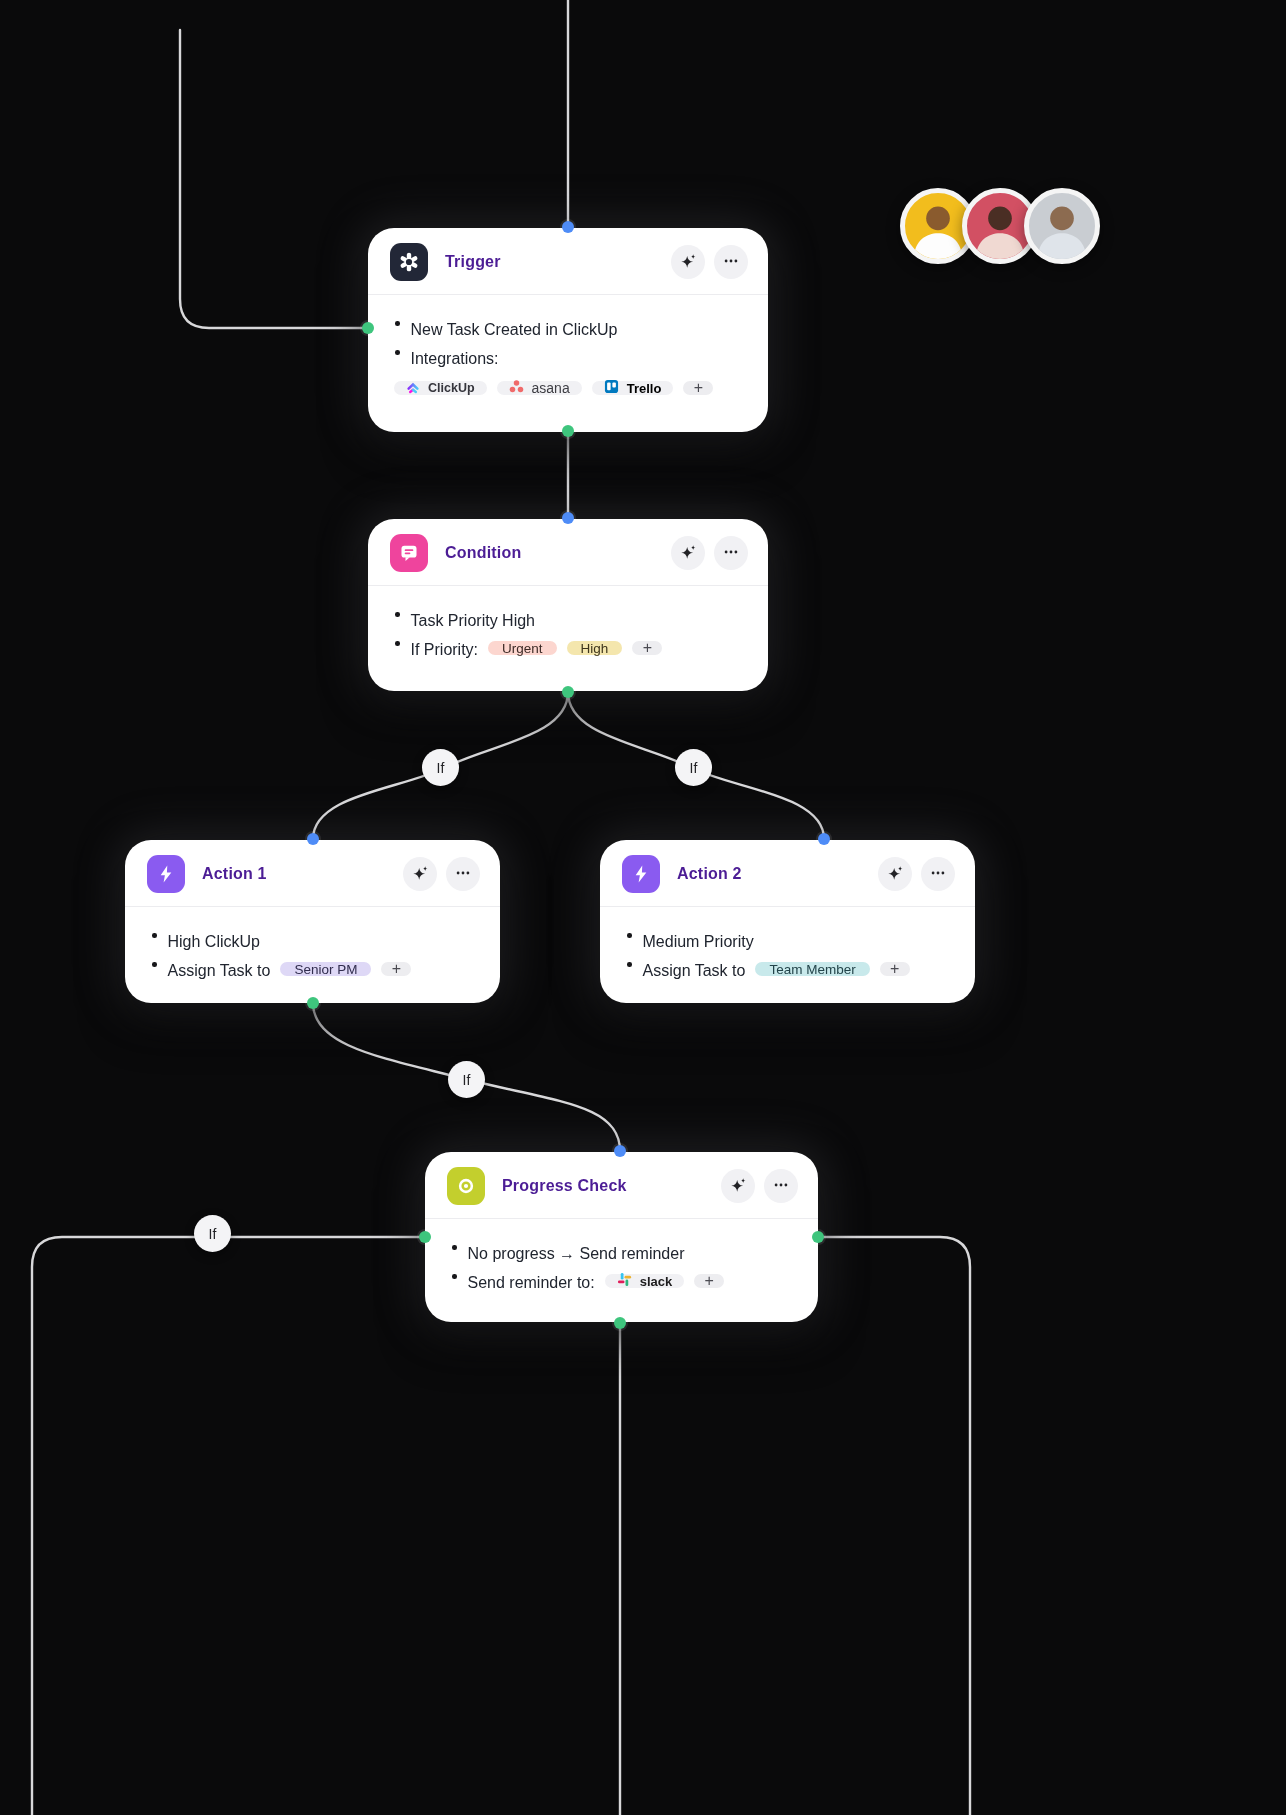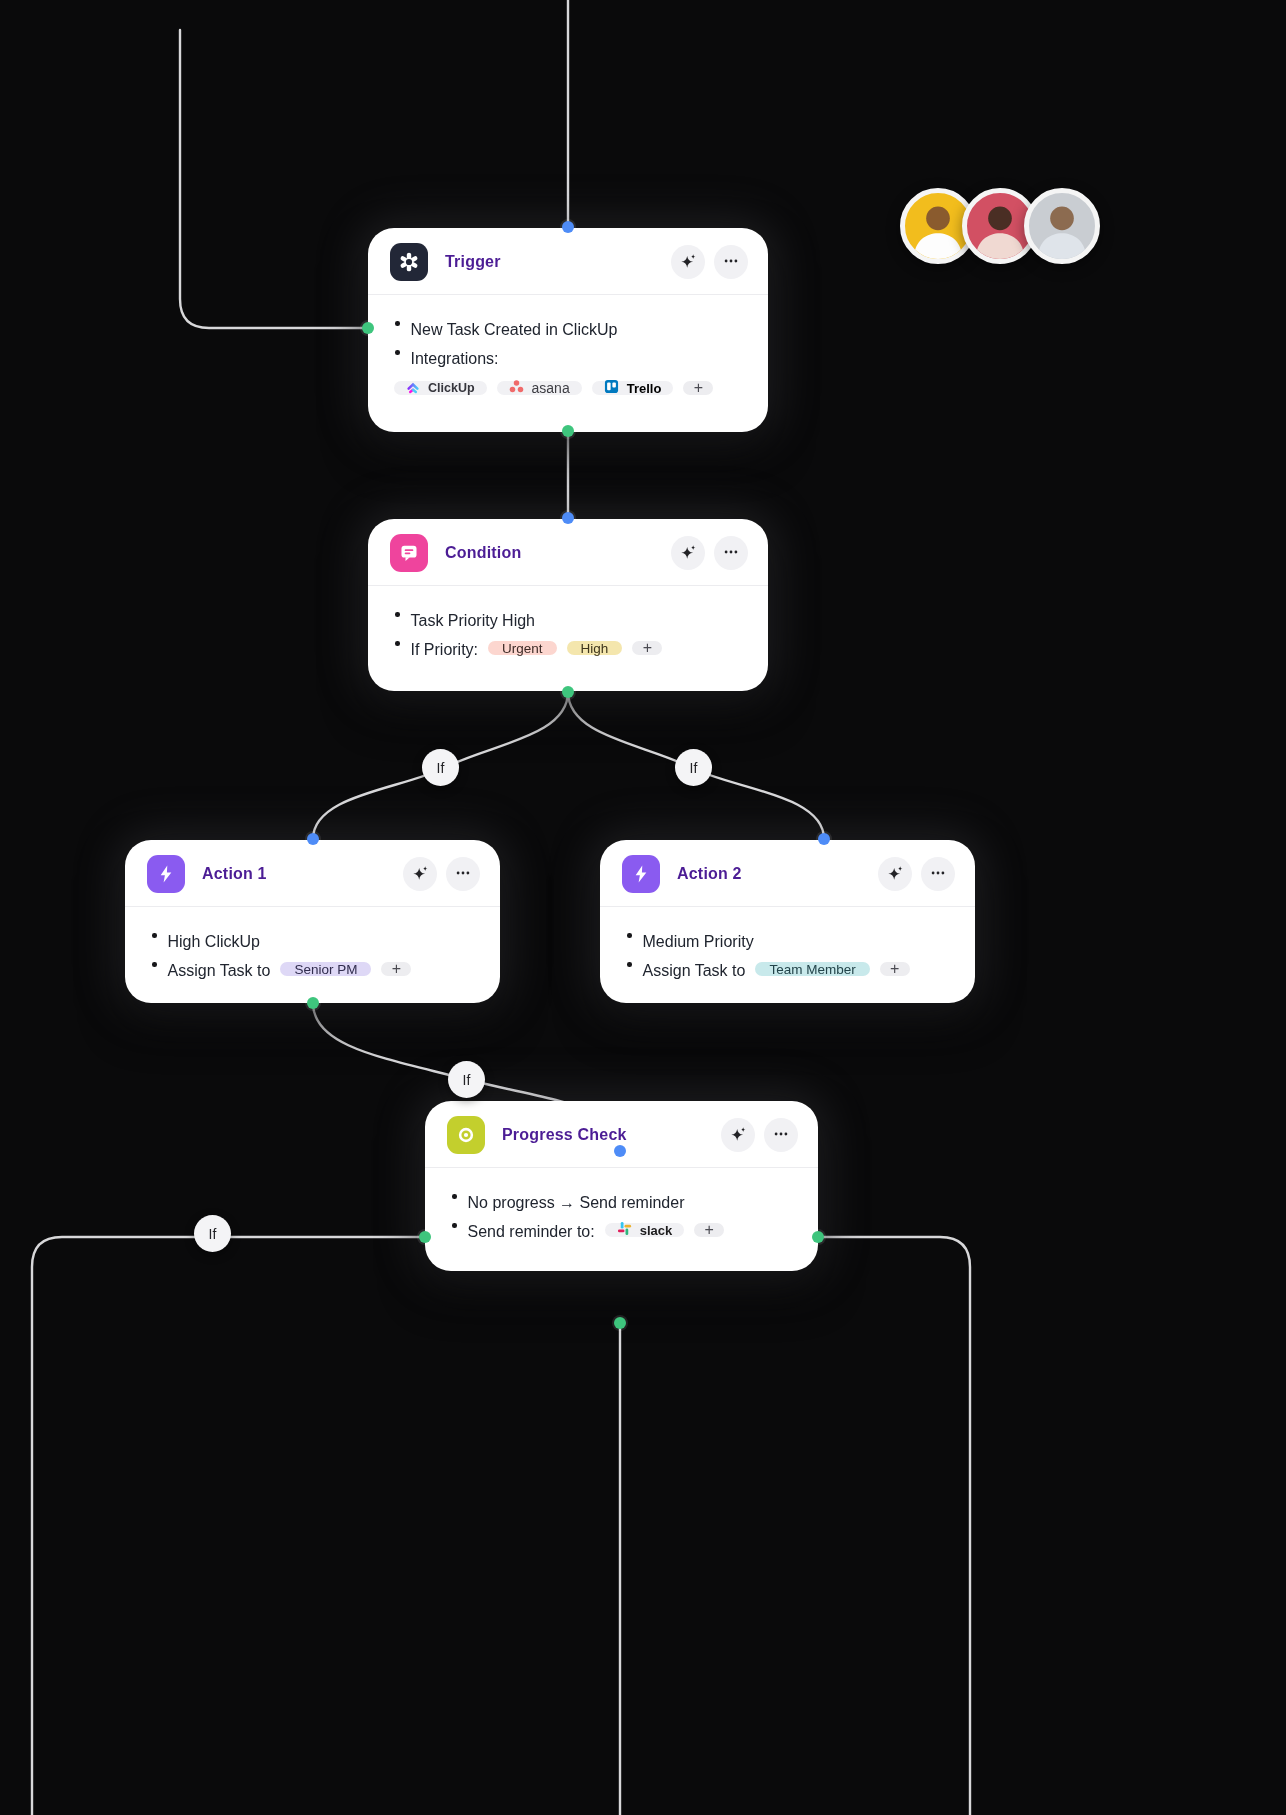--- a/index.html
+++ b/index.html
@@ -245,21 +245,21 @@
       </div>
       <div class="bullet">
         <span class="b-dot"></span>
         <span>Assign Task to</span>
         <span class="chip team">Team Member</span>
         <button class="chip plus">+</button>
       </div>
     </div>
   </section>
 
-  <section class="card" style="left:425px;top:1101px;width:393px;height:170px;">
+  <section class="card" style="left:425px;top:1152px;width:393px;height:170px;">
     <header>
       <div class="node-icon" style="background:#c3cf2d;">
         <svg width="22" height="22" viewBox="0 0 24 24">
           <circle cx="12" cy="12" r="6.4" fill="none" stroke="#fff" stroke-width="2.8"></circle>
           <circle cx="12" cy="12" r="2.3" fill="#fff"></circle>
         </svg>
       </div>
       <h2>Progress Check</h2>
       <button class="circle-btn">
         <span><svg width="18" height="18" viewBox="0 0 22 22" fill="#222226">

